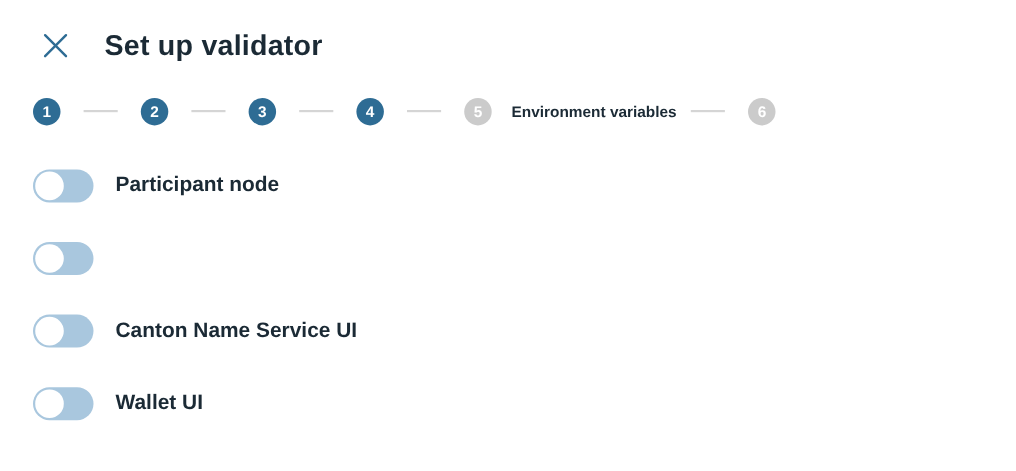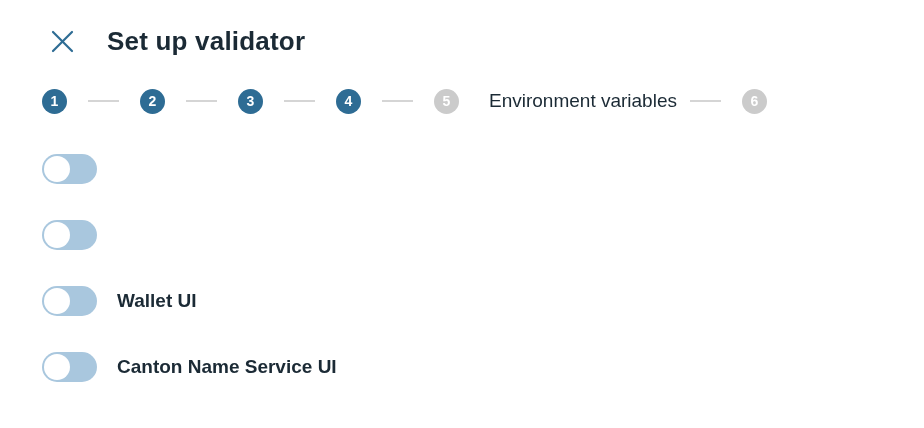--- a/index.html
+++ b/index.html
@@ -11,21 +11,21 @@
     --text-dark: #1b2a35;
     --bg: #ffffff;
   }
   * { box-sizing: border-box; margin: 0; padding: 0; }
   html, body {
     width: 924px; height: 428px;
     background: var(--bg);
     font-family: "Liberation Sans", sans-serif;
     overflow: hidden;
   }
-  .page { padding: 22px 0 0 42px; }
+  .page { padding: 22px 0 0 30px; }
 
   
   .header { display: flex; align-items: center; gap: 33px; height: 38px; }
   .close-btn {
     background: none; border: none; padding: 0; margin-left: 8px;
     width: 24px; height: 24px; cursor: pointer; display: flex;
     align-items: center; justify-content: center; flex: 0 0 auto;
   }
   .close-btn svg { display: block; }
   .title {
@@ -42,22 +42,22 @@
     flex: 0 0 auto; user-select: none;
   }
   .step-circle.done { background: var(--primary-blue); }
   .step-circle.current { background: var(--inactive-gray); }
   .step-circle.upcoming { background: var(--inactive-gray); }
   .connector {
     width: 31px; height: 2px; background: var(--connector-gray);
     margin: 0 21px; flex: 0 0 auto;
   }
   .step-label {
-    font-size: 19px; font-weight: 400; color: var(--text-dark);
-    margin-left: 30px; margin-right: -8px; white-space: nowrap;
+    font-size: 14px; font-weight: 700; color: var(--text-dark);
+    margin-left: 18px; margin-right: -8px; white-space: nowrap;
   }
 
   
   .toggle-list { margin-top: 40px; }
   .toggle-row { display: flex; align-items: center; margin-bottom: 36px; height: 30px; }
   .switch {
     position: relative; width: 55px; height: 30px; border-radius: 15px;
     background: var(--toggle-track); border: none; cursor: pointer;
     flex: 0 0 auto; padding: 0;
   }
@@ -101,33 +101,34 @@
       <div class="step-label">Environment variables</div>
       <div class="connector"></div>
       <div class="step-circle upcoming">6</div>
     </div>
 
   <div class="toggle-list" id="toggle-list">
       <div class="toggle-row">
         <button class="switch off" role="switch" aria-checked="false">
           <span class="knob"></span>
         </button>
+        <div class="toggle-label">Participant node</div>
       </div>
       <div class="toggle-row">
         <button class="switch off" role="switch" aria-checked="false">
           <span class="knob"></span>
         </button>
       </div>
       <div class="toggle-row">
         <button class="switch off" role="switch" aria-checked="false">
           <span class="knob"></span>
         </button>
-        <div class="toggle-label">Wallet UI</div>
+        <div class="toggle-label">Canton Name Service UI</div>
       </div>
       <div class="toggle-row">
         <button class="switch off" role="switch" aria-checked="false">
           <span class="knob"></span>
         </button>
-        <div class="toggle-label">Canton Name Service UI</div>
+        <div class="toggle-label">Wallet UI</div>
       </div>
     </div>
 
 </div>
 
 </body></html>

